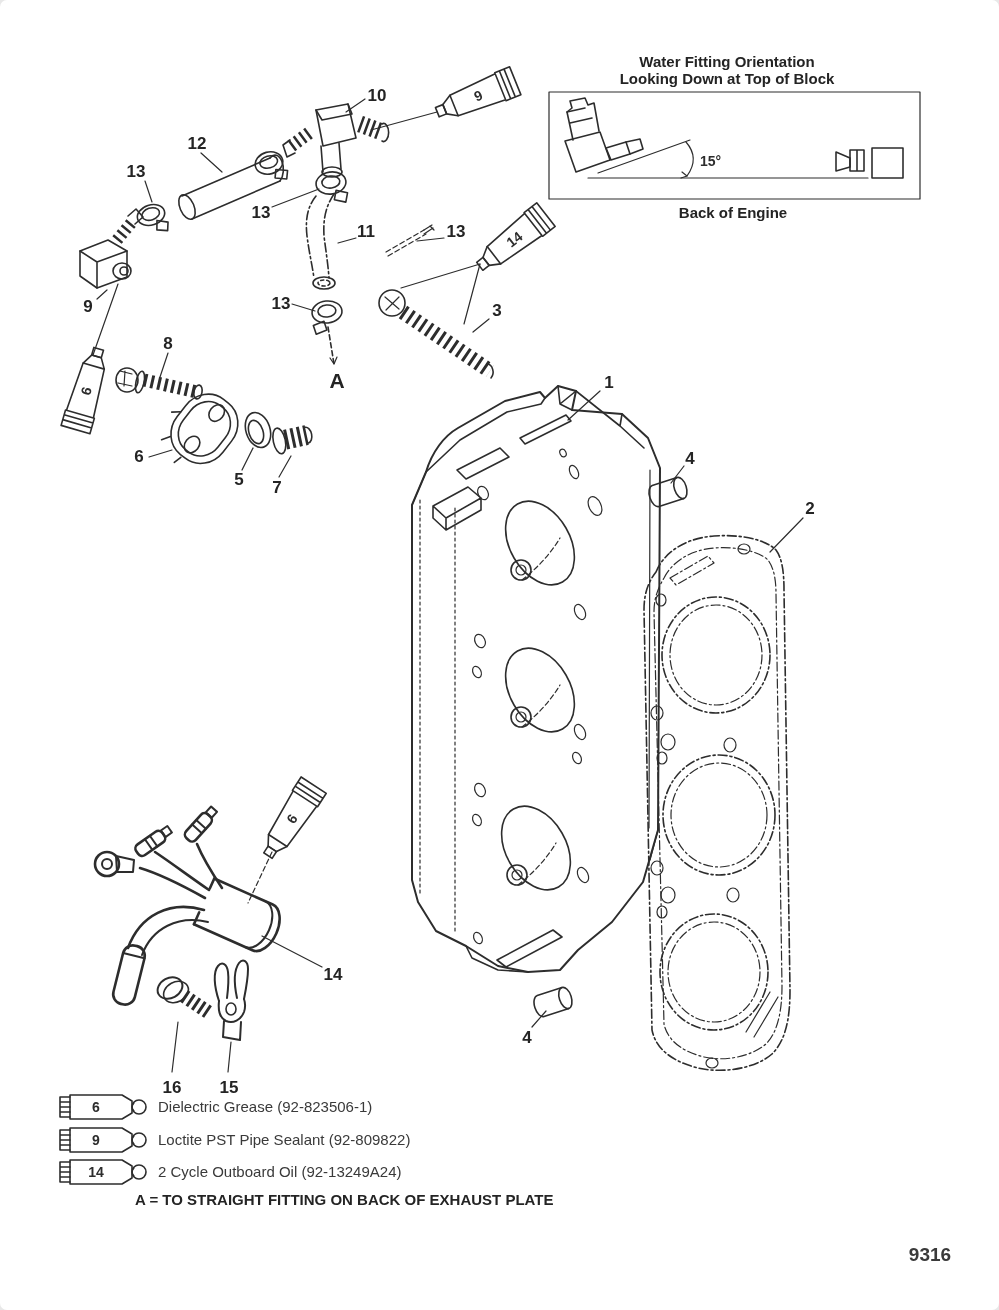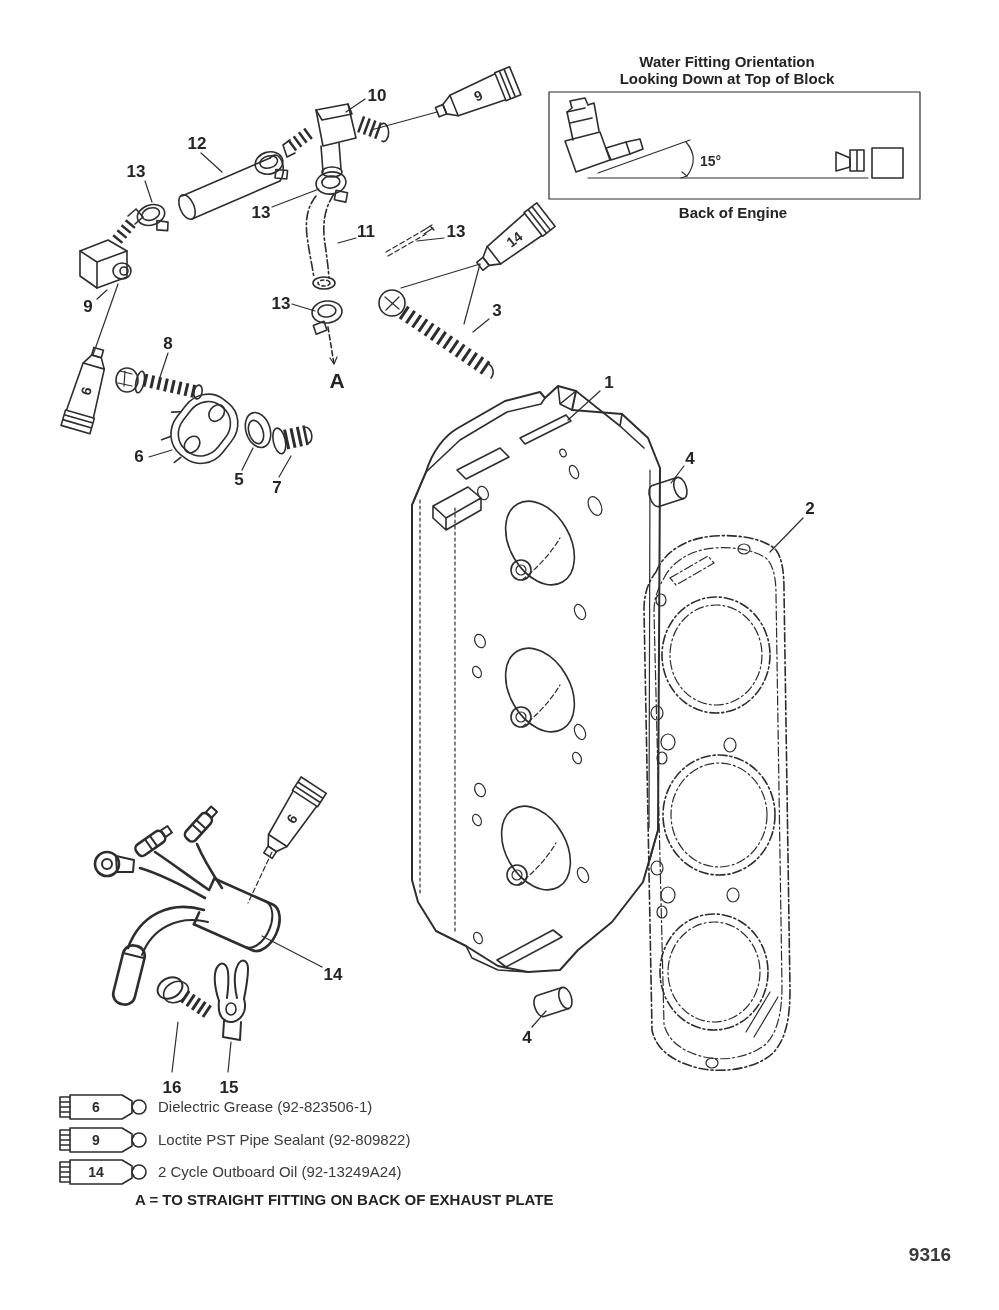--- a/index.html
+++ b/index.html
@@ -1,17 +1,17 @@
 <!DOCTYPE html>
 <html><head>
 <meta charset="utf-8">
 <style>
   html,body{margin:0;padding:0;background:#e8e8e8;}
   #page{position:relative;width:999px;height:1310px;background:#ffffff;overflow:hidden;
-        font-family:"Liberation Sans",sans-serif;}
+        font-family:"Liberation Sans",sans-serif;border-radius:7px;}
   svg{position:absolute;left:0;top:0;}
   .ln{fill:none;stroke:#2d2d2d;stroke-width:1.6;stroke-linecap:round;stroke-linejoin:round;}
   .thin{stroke-width:1.2;}
   .med{stroke-width:2;}
   .bold{stroke-width:2.6;}
   .dd{stroke-dasharray:9 3 2 3;}
   .ds{stroke-dasharray:5 3;}
   .d2{stroke-dasharray:3 3;}
   .thread{fill:none;stroke:#2d2d2d;stroke-linecap:butt;}
   .callout{font-weight:bold;font-size:17px;fill:#242424;text-anchor:middle;}

